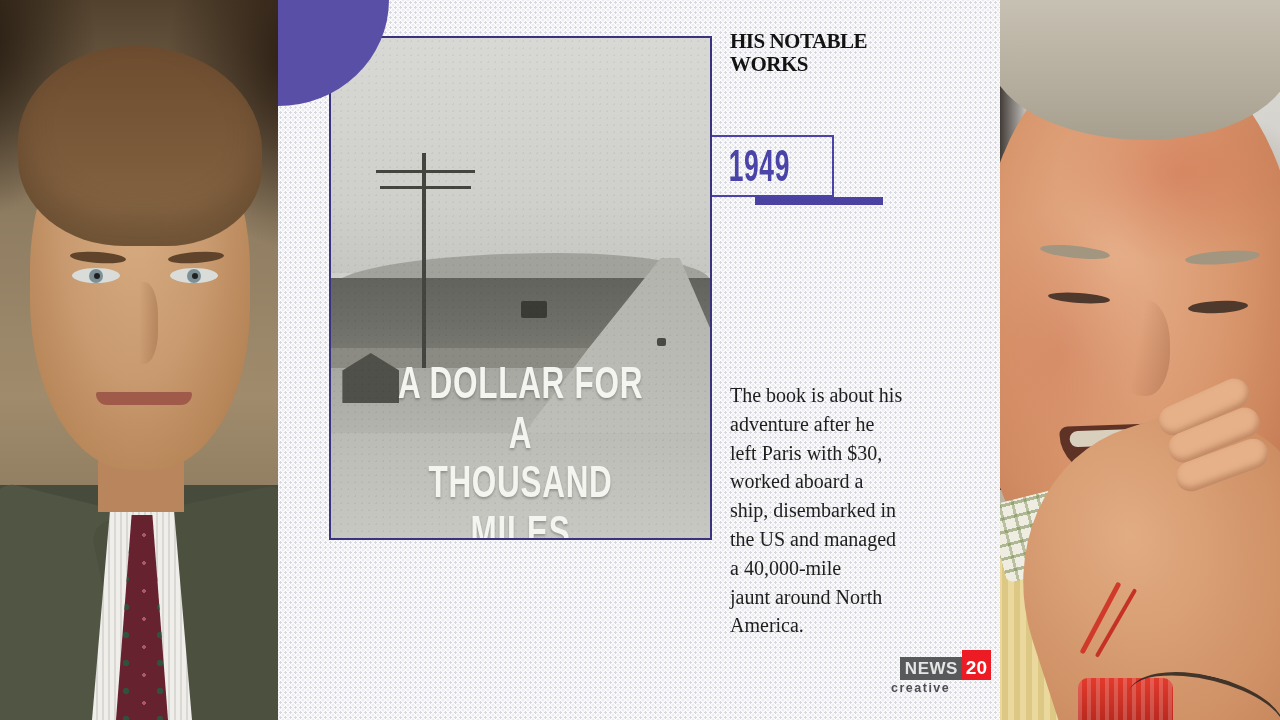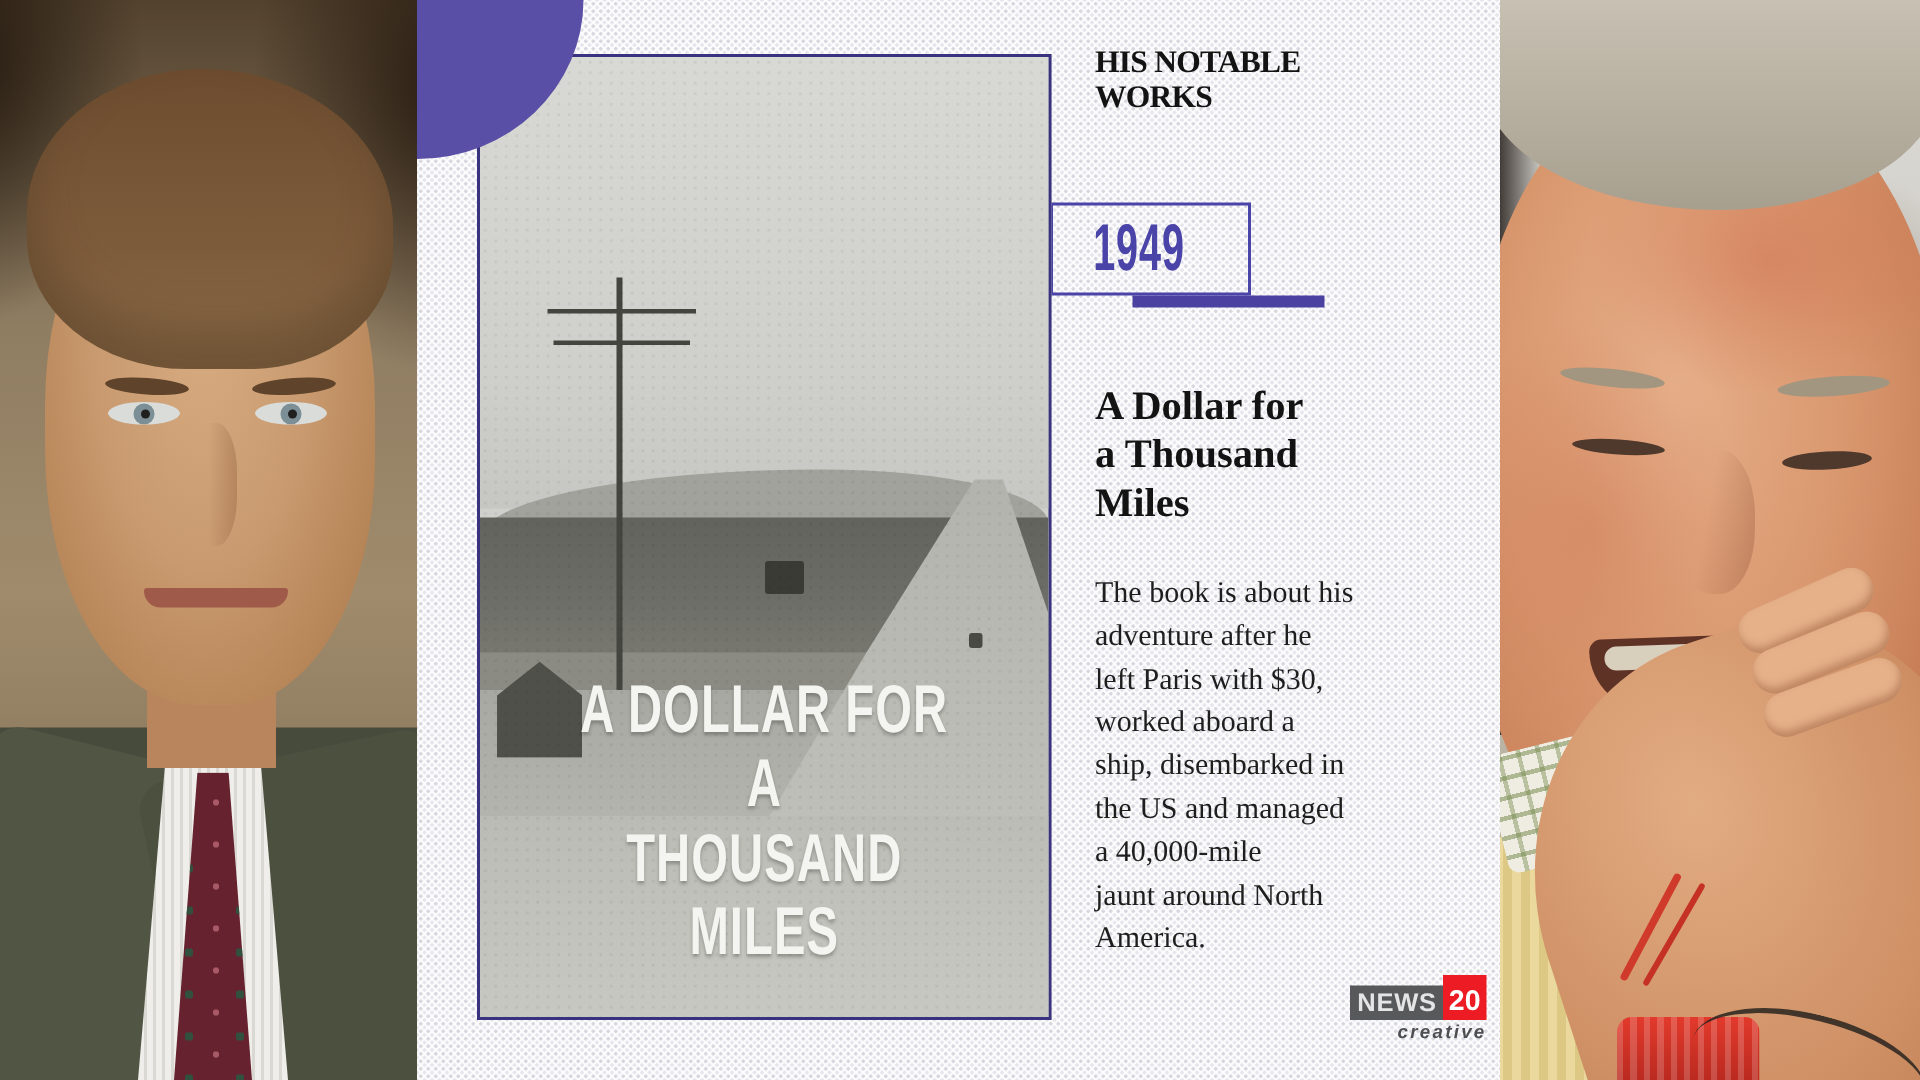--- a/index.html
+++ b/index.html
@@ -48,21 +48,21 @@
   
   .card{left:278px;top:0;width:722px;height:720px;
     background-color:#fcfcfd;
     background-image:radial-gradient(#d7d7df 1px,transparent 1.2px),
                      radial-gradient(#e6e6ec 1px,transparent 1.2px);
     background-size:5px 5px,5px 5px;background-position:0 0,2.5px 2.5px;}
   .corner-circle{left:0;top:0;width:111px;height:106px;background:#5a4fa6;
     border-radius:0 0 100% 0;z-index:6;}
 
   
-  .photo-frame{left:40px;top:36px;width:383px;height:644px;border:2px solid #39327e;
+  .photo-frame{left:51px;top:36px;width:383px;height:504px;border:2px solid #39327e;
     overflow:hidden;z-index:4;background:#cfcfcb;}
   .ph-sky{left:0;top:0;width:100%;height:47%;
     background:linear-gradient(180deg,#d8d8d5 0%,#cfcfcb 70%,#c6c6c2 100%);}
   .ph-hills{left:0;top:43%;width:100%;height:8%;background:#a2a29c;
     border-radius:60% 40% 0 0/90% 70% 0 0;}
   .ph-trees{left:0;top:48%;width:100%;height:16%;
     background:linear-gradient(180deg,#63635d 0%,#6e6e68 55%,#7b7b74 100%);}
   .ph-brush{left:0;top:62%;width:100%;height:6%;background:#8b8b84;}
   .ph-ground{left:0;top:66%;width:100%;height:34%;
     background:linear-gradient(180deg,#a8a8a2 0%,#b6b6b0 45%,#c1c1bb 100%);}
@@ -100,22 +100,22 @@
   .book-desc{left:452px;top:381px;width:240px;color:#1e1e1e;font-size:20px;
     line-height:1.44;white-space:pre-line;}
 
   
   .logo{left:613px;top:650px;width:100px;font-family:"Liberation Sans",sans-serif;}
   .logo-row{position:static;display:flex;align-items:flex-end;justify-content:flex-end;}
   .logo-news{position:static;background:#58595b;color:#e5e5e5;font-weight:bold;
     font-size:17px;letter-spacing:.5px;padding:3px 4px 3px 5px;line-height:1;}
   .logo-18{position:static;background:#ed1c24;color:#fff;font-weight:bold;
     font-size:19px;padding:8px 4px 3px 4px;line-height:1;}
-  .logo-creative{position:static;text-align:right;color:#4e4f51;font-weight:bold;
-    font-style:italic;font-size:12.5px;letter-spacing:1.5px;margin-top:1px;}
+  .logo-creative{position:static;text-align:left;color:#4e4f51;font-weight:bold;
+    font-size:12.5px;letter-spacing:1.5px;margin-top:1px;}
 
   
   .right-photo{left:1000px;top:0;width:280px;height:720px;overflow:hidden;
     background:linear-gradient(180deg,#dcdbd7 0%,#d3d1cb 25%,#c3bcae 55%,#a89d8c 100%);}
   .rp-shadow-l{left:0;top:70px;width:30px;height:420px;
     background:linear-gradient(90deg,rgba(30,22,18,.8),rgba(30,22,18,0));}
   .rp-shadow-r{right:-50px;top:120px;width:140px;height:460px;border-radius:50%;
     background:radial-gradient(closest-side,rgba(70,35,22,.55),rgba(70,35,22,0));}
   .rp-face{left:-20px;top:55px;width:320px;height:540px;border-radius:42% 44% 40% 42%;
     background:
@@ -218,23 +218,20 @@
     <div class="corner-circle"></div>
 
     <div class="heading">HIS NOTABLE
 WORKS</div>
 
     <div class="year-box">
       <div class="year-text">1949</div>
     </div>
     <div class="year-bar"></div>
 
-    <div class="book-title">A Dollar for
-a Thousand
-Miles</div>
 
     <div class="book-desc">The book is about his
 adventure after he
 left Paris with $30,
 worked aboard a
 ship, disembarked in
 the US and managed
 a 40,000-mile
 jaunt around North
 America.</div>

